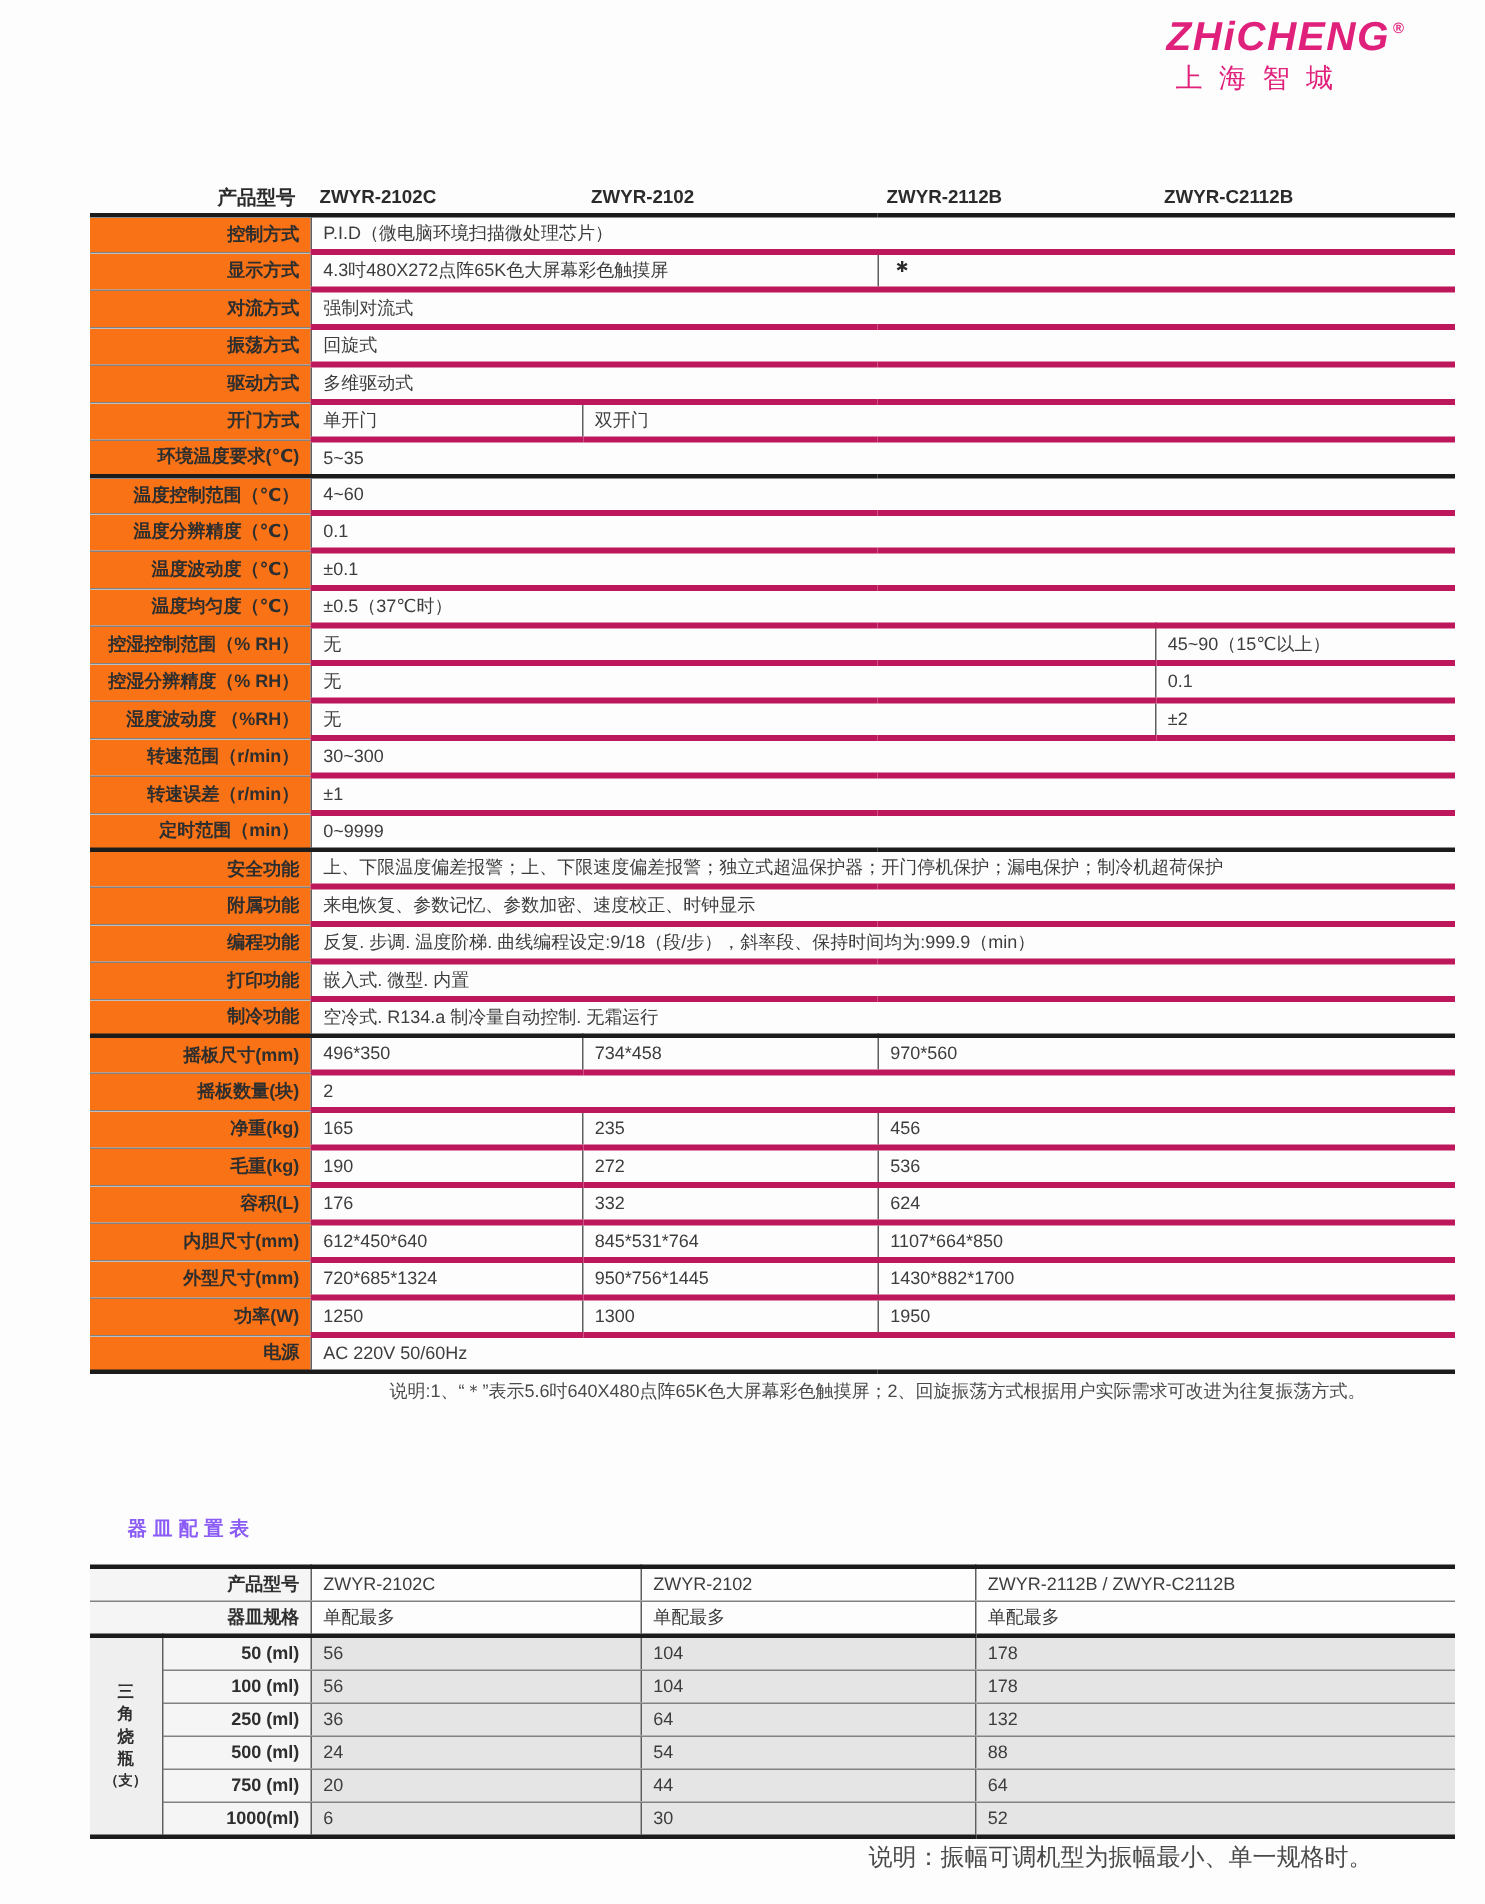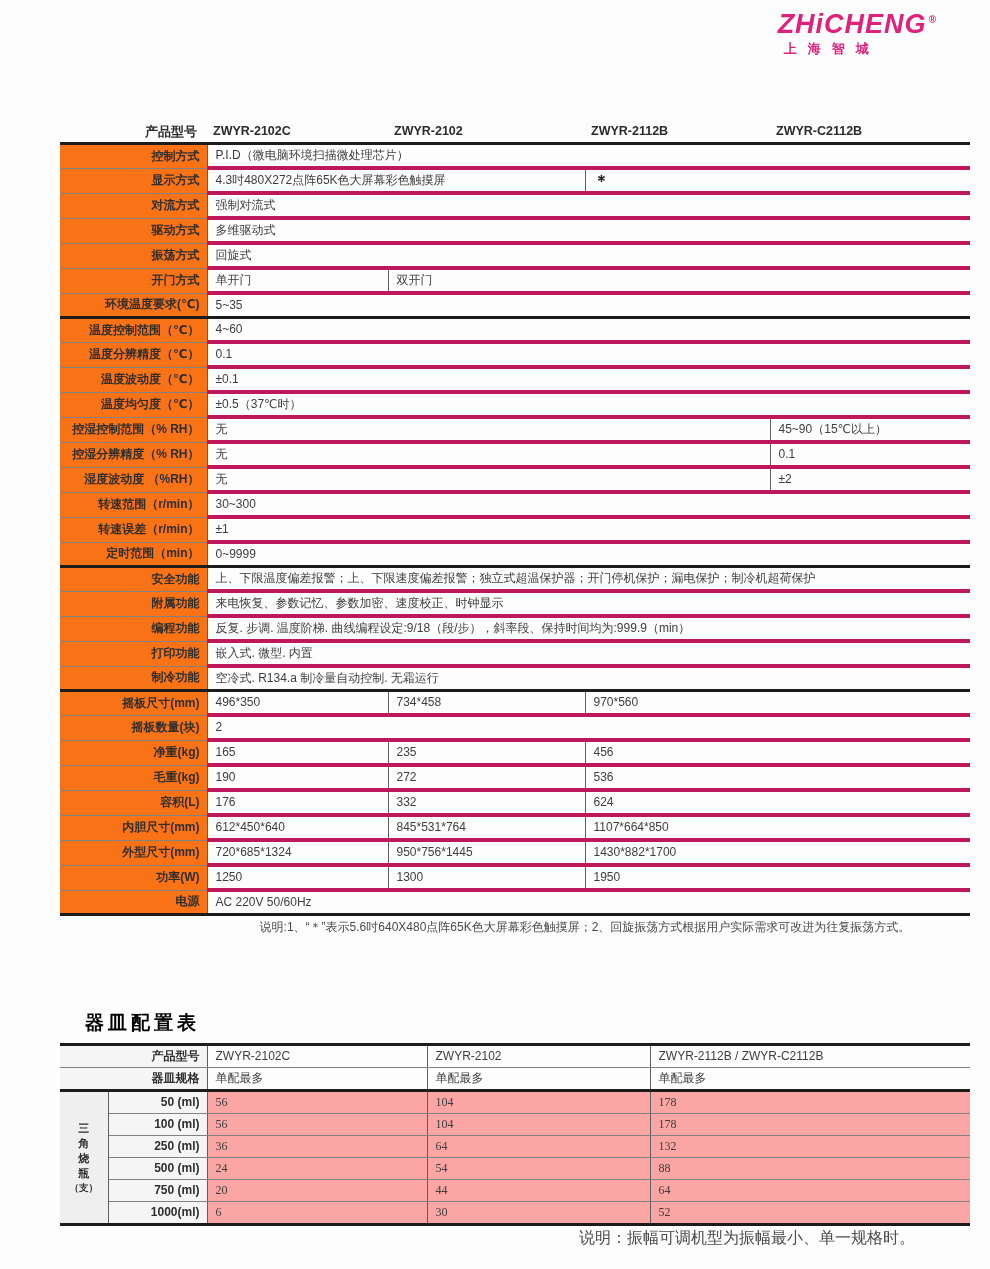--- a/index.html
+++ b/index.html
@@ -4,49 +4,49 @@
 <style>
   * { margin:0; padding:0; box-sizing:border-box; }
   html,body { background:#ffffff; }
   body { font-family:"Liberation Sans","DejaVu Sans",sans-serif; }
   .page { position:relative; width:990px; height:1269px; background:#fdfdfd; overflow:hidden; }
 
   
   .logo { position:absolute; top:10px; right:55px; color:#e0217c; }
   .logo .brand { font-size:27px; font-weight:900; letter-spacing:1px; font-style:italic; line-height:28px; white-space:nowrap; }
   .logo .reg { font-size:10px; font-style:normal; vertical-align:top; position:relative; top:-4px; left:2px; }
-  .logo .sub { font-size:13px; font-weight:bold; letter-spacing:11px; margin-top:2px; margin-left:6px; white-space:nowrap; }
+  .logo .sub { font-size:18px; font-weight:normal; letter-spacing:11px; margin-top:2px; margin-left:6px; white-space:nowrap; }
 
   
   table { border-collapse:collapse; table-layout:fixed; width:910px; font-size:12px; color:#3d3d3d; }
   th, td { height:15px; line-height:15px; padding:3px 8px; overflow:hidden; white-space:nowrap; }
 
   
   .spec-section { position:absolute; left:60px; top:121px; }
   .spec thead th { text-align:right; font-weight:bold; font-size:13px; color:#2b2b2b; padding-right:10px; border-bottom:3px solid #1c1c1c; }
   .spec thead td { font-weight:bold; font-size:12.5px; color:#2b2b2b; border-bottom:3px solid #1c1c1c; padding-left:6px; }
   .spec tbody th { background:#f97316; text-align:right; font-weight:bold; color:#2e2e2e; border-bottom:1px solid #828282; padding-right:7px; }
   .spec tbody td { border-bottom:4px solid #be185d; border-left:1px solid #5f5f5f; background:#fdfdfd; }
   .spec tr.thick th, .spec tr.thick td { border-bottom:3px solid #1c1c1c; }
   .spec td.star { font-size:16px; font-weight:bold; color:#2b2b2b; line-height:14px; }
 
   
   .note1 { position:absolute; top:903px; left:200px; width:770px; text-align:center; font-size:12px; color:#4a4a4a;margin-top:16px; }
   .note2 { position:absolute; top:1228px; right:75px; font-size:16px; color:#4a4a4a; }
 
   
-  .vessel-title { position:absolute; left:85px; top:1010px; font-size:19px; font-weight:bold; letter-spacing:4px; color:#000000; }
+  .vessel-title { position:absolute; left:85px; top:1010px; font-size:13px; font-weight:bold; letter-spacing:4px; color:#8b5cf6; }
   .vessel-section { position:absolute; left:60px; top:1043px; }
   .vessel { border-top:3px solid #1c1c1c; border-bottom:3px solid #1c1c1c; }
   .vessel th { background:#f5f5f5; font-weight:bold; color:#2e2e2e; }
   .vessel thead th { text-align:right; border-bottom:1px solid #828282; padding-right:7px; }
   .vessel thead td { border-bottom:1px solid #828282; border-left:1px solid #5f5f5f; background:#fdfdfd; }
   .vessel thead tr.thick th, .vessel thead tr.thick td { border-bottom:3px solid #1c1c1c; }
   .vessel tbody th.size-cell { text-align:right; border-bottom:1px solid #828282; padding-right:7px;margin-left:35px; }
-  .vessel tbody td { border-bottom:1px solid #828282; border-left:1px solid #5f5f5f; background:#fca5a5;font-family:Liberation Serif, serif; }
+  .vessel tbody td { border-bottom:1px solid #828282; border-left:1px solid #5f5f5f; background:#e5e5e5; }
   .vessel tbody th.side-cell { background:#efefef; border-right:1px solid #5f5f5f; border-bottom:1px solid #828282;
       text-align:center; vertical-align:middle; padding:2px; white-space:normal; line-height:normal; height:auto; }
   .vessel tbody th.side-cell span { display:block; font-size:11px; font-weight:bold; line-height:15px; }
   .vessel tbody th.side-cell span.suffix { font-size:9.5px; letter-spacing:0; line-height:13px; }
   .vessel tbody tr.thick th, .vessel tbody tr.thick td { border-bottom:3px solid #1c1c1c; }
 </style>
 </head>
 <body>
 
 <div class="page">
@@ -82,26 +82,26 @@
           <tr>
             <th>显示方式</th>
             <td colspan="2">4.3吋480X272点阵65K色大屏幕彩色触摸屏</td>
             <td colspan="2" class="star">＊</td>
           </tr>
           <tr>
             <th>对流方式</th>
             <td colspan="4">强制对流式</td>
           </tr>
           <tr>
+            <th>振荡方式</th>
+            <td colspan="4">回旋式</td>
+          </tr>
+          <tr>
             <th>驱动方式</th>
             <td colspan="4">多维驱动式</td>
-          </tr>
-          <tr>
-            <th>振荡方式</th>
-            <td colspan="4">回旋式</td>
           </tr>
           <tr>
             <th>开门方式</th>
             <td colspan="1">单开门</td>
             <td colspan="3">双开门</td>
           </tr>
           <tr class="thick">
             <th>环境温度要求(℃)</th>
             <td colspan="4">5~35</td>
           </tr>

